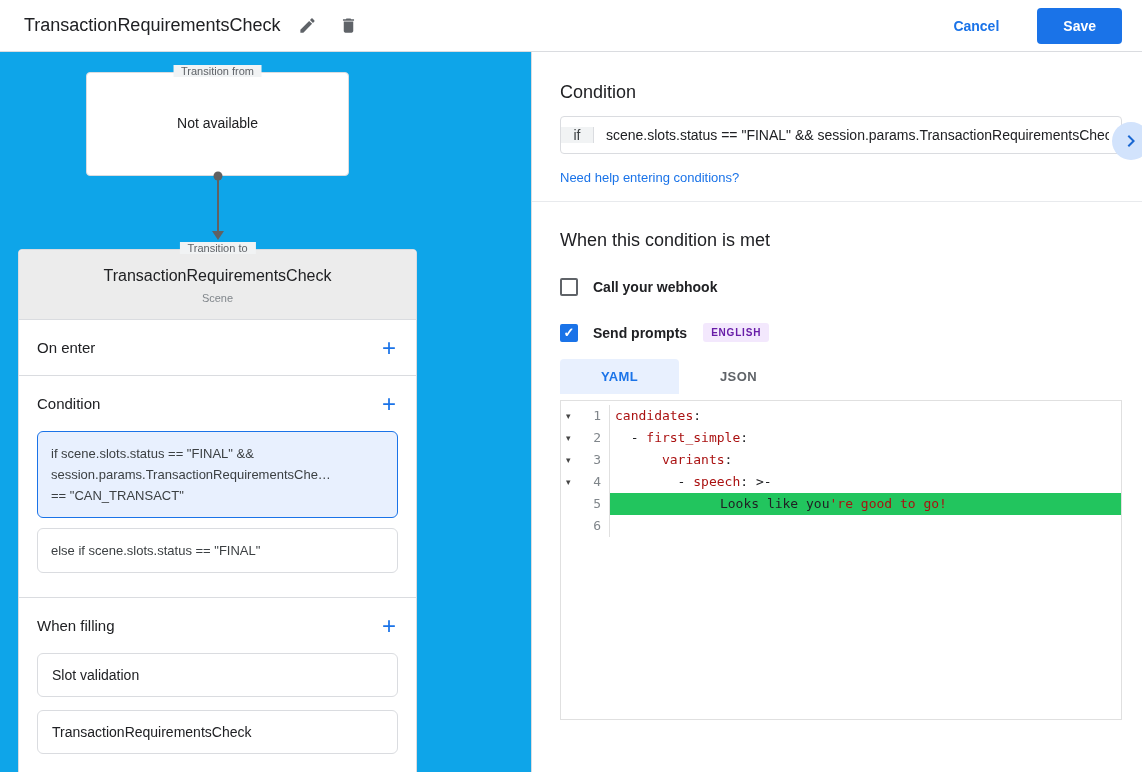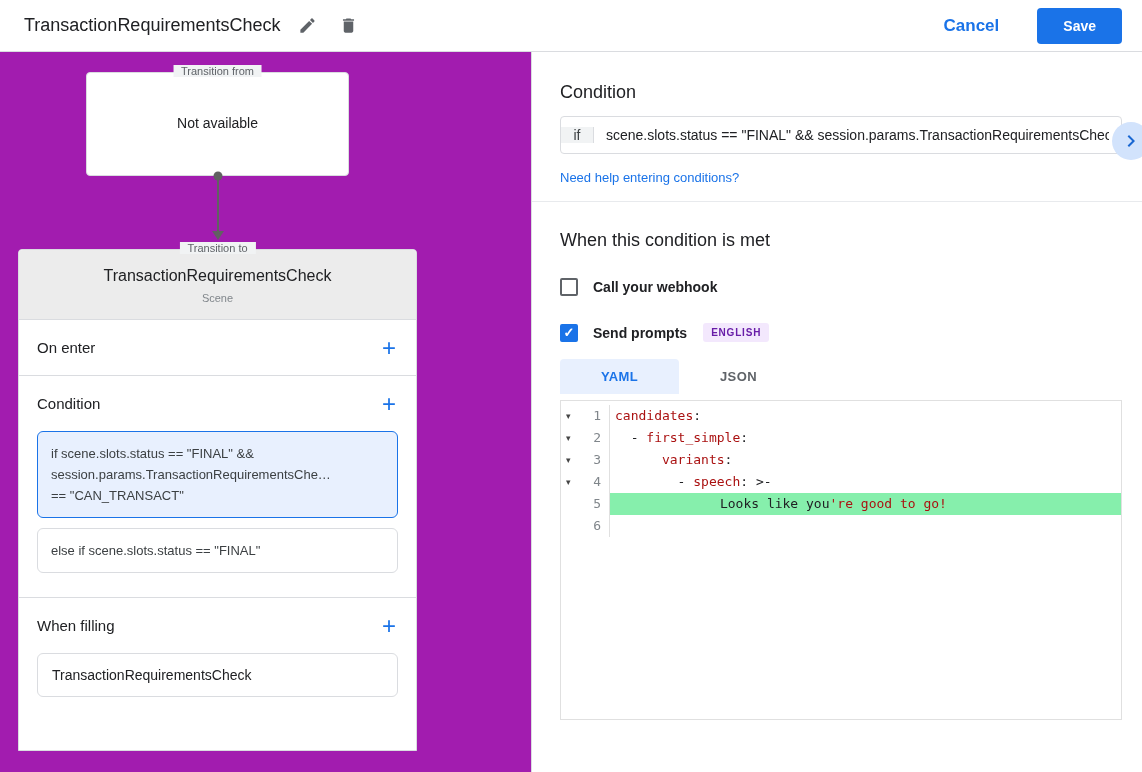--- a/index.html
+++ b/index.html
@@ -8,30 +8,30 @@
   .app { width: 1142px; height: 772px; display: flex; flex-direction: column; overflow: hidden; }
 
   
   .hdr { height: 52px; flex: none; background: #fff; border-bottom: 1px solid #dadce0;
          display: flex; align-items: center; padding: 0 20px 0 24px; }
   .hdr h1 { font-size: 18px; font-weight: 400; color: #202124; }
   .icon-btn { background: none; border: none; cursor: pointer; padding: 4px; margin-left: 14px;
               display: flex; align-items: center; }
   .icon-btn svg { fill: #5f6368; }
   .hdr-right { margin-left: auto; display: flex; align-items: center; gap: 38px; }
-  .btn-cancel { background: none; border: none; color: #1a73e8; font-size: 17px; font-weight: 700;
+  .btn-cancel { background: none; border: none; color: #1a73e8; font-size: 14px; font-weight: 700;
                 font-family: inherit; cursor: pointer; }
   .btn-save { background: #1a73e8; border: none; color: #fff; font-size: 14px; font-weight: 700;
               font-family: inherit; height: 36px; padding: 0 26px; border-radius: 4px; cursor: pointer; }
 
   
   .content { flex: 1; display: flex; min-height: 0; }
 
   
-  .left { width: 532px; flex: none; background: #a21caf; border-right: 1px solid #dadce0; overflow: hidden; }
+  .left { width: 532px; flex: none; background: #0ea5e9; border-right: 1px solid #dadce0; overflow: hidden; }
   .left-inner { width: 399px; margin-left: 18px; }
   .box-label { position: absolute; top: -8px; left: 50%; transform: translateX(-50%);
                background: #f1f3f4; padding: 0 8px; font-size: 11px; color: #5f6368; white-space: nowrap; }
   .tfrom { position: relative; width: 263px; height: 104px; margin: 20px auto 0;
            background: #fff; border: 1px solid #dadce0; border-radius: 4px; }
   .tfrom-content { text-align: center; padding-top: 42px; font-size: 14px; color: #202124; }
 
   .arrow-wrap { position: relative; width: 100%; height: 73px; }
   .arrow-dot { position: absolute; left: 50%; top: 0; width: 9px; height: 9px; border-radius: 50%;
                background: #616161; transform: translate(-50%, -50%); }
@@ -103,21 +103,21 @@
 
   .editor { margin-top: 6px; border: 1px solid #e0e0e0; background: #fff; height: 320px;
             font-family: "DejaVu Sans Mono", monospace; font-size: 13px; padding-top: 4px; cursor: text; }
   .cm-row { display: flex; height: 22px; line-height: 22px; }
   .gutter { width: 49px; flex: none; display: flex; align-items: center; border-right: 1px solid #e0e0e0;
             padding-right: 8px; }
   .fold { width: 16px; padding-left: 5px; font-size: 9px; color: #444; cursor: pointer;
           font-family: "DejaVu Sans", sans-serif; }
   .lnum { flex: 1; text-align: right; color: #80868b; font-size: 13px; }
   .code { flex: 1; white-space: pre; padding-left: 5px; color: #202124; overflow: hidden; }
-  .code.hl { background: #86efac; padding-left: 16px; }
+  .code.hl { background: #22c55e; padding-left: 16px; }
   .tok.k { color: #aa1111; }
   .tok.s { color: #aa1111; }
 </style>
 </head>
 <body>
 
 <div class="app">
 
   <div class="hdr">
     <h1>TransactionRequirementsCheck</h1>
@@ -183,20 +183,21 @@
                 <div>else if scene.slots.status == "FINAL"</div>
               </div>
             </div>
           </div>
 
           <div class="sec">
             <div class="sec-row">
               <span>When filling</span>
               <button class="add-btn"><span>+</span></button>
             </div>
+            <div class="slot-card">Slot validation</div>
             <div class="slot-card">TransactionRequirementsCheck</div>
           </div>
 
         </div>
       </div>
     </div>
 
     <div class="right">
 
       <div class="cond-head-row">

